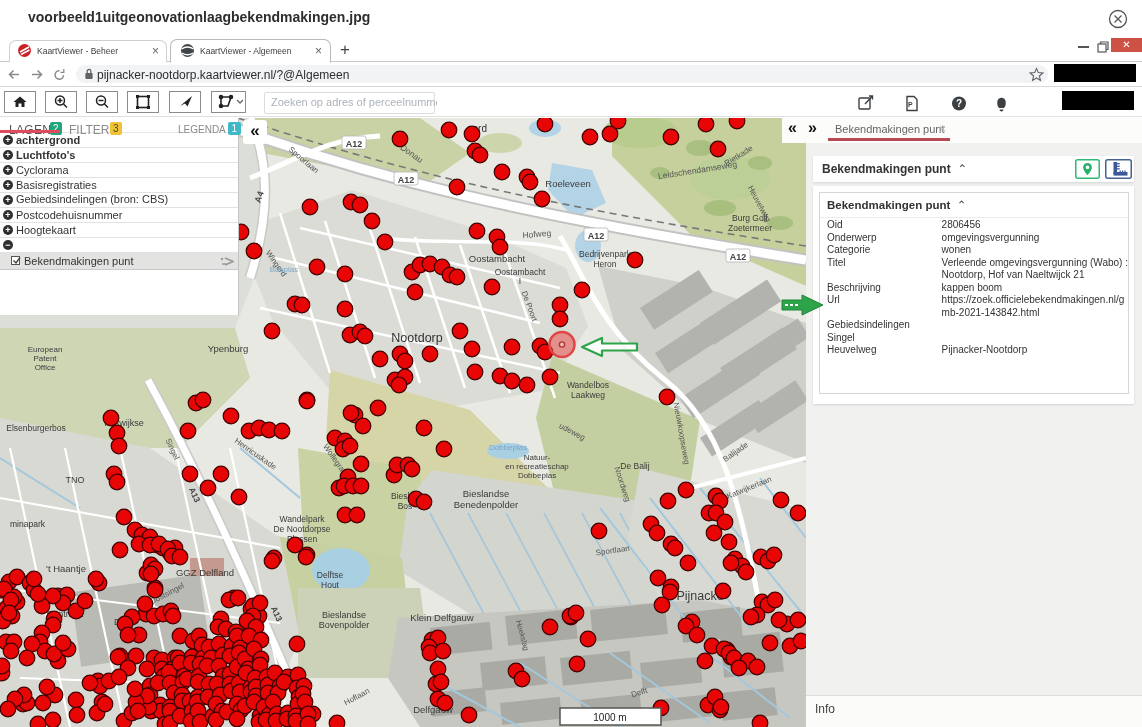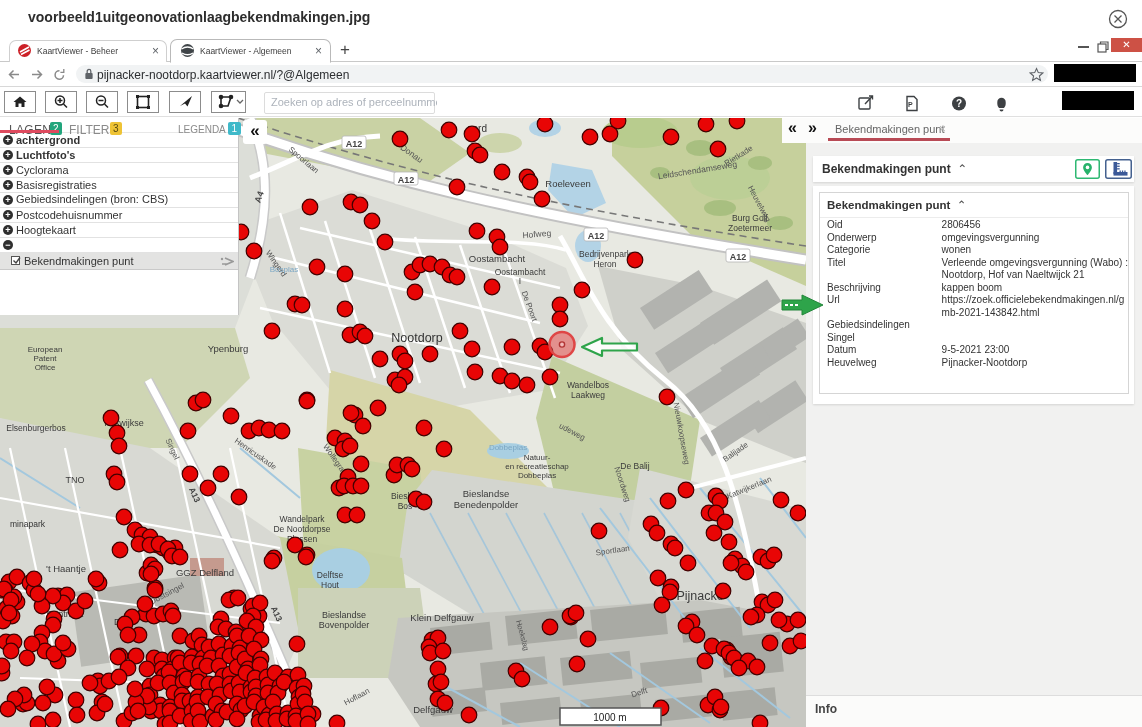--- a/index.html
+++ b/index.html
@@ -871,32 +871,28 @@
             </tr>
             <tr>
               <td style="width:130px;vertical-align:top;padding:0">Gebiedsindelingen</td>
               <td style="padding:0;white-space:nowrap"></td>
             </tr>
             <tr>
               <td style="width:130px;vertical-align:top;padding:0">Singel</td>
               <td style="padding:0;white-space:nowrap"></td>
             </tr>
             <tr>
-              <td style="width:130px;vertical-align:top;padding:0">Datum</td>
-              <td style="padding:0;white-space:nowrap">9-5-2021 23:00</td>
-            </tr>
-            <tr>
               <td style="width:130px;vertical-align:top;padding:0">Heuvelweg</td>
               <td style="padding:0;white-space:nowrap">Pijnacker-Nootdorp</td>
             </tr>
           </tbody>
         </table>
       </div>
   </div>
 </div>
 
 <div class="abs" style="left:806px;top:695px;width:336px;height:32px;background:#fbfbfa;border-top:1px solid #ddd;z-index:5">
-  <span style="position:absolute;left:9px;top:6px;font-size:12px;font-weight:bold;color:#444">Info</span>
+  <span style="position:absolute;left:9px;top:6px;font-size:12px;font-weight:normal;color:#444">Info</span>
 </div>
 
 <svg class="abs" style="left:780px;top:293px;z-index:6" width="45" height="24" viewBox="0 0 45 24">
 <polygon points="2,7 22,7 22,2 43,12 22,22 22,17 2,17" fill="#2ea44a" stroke="#22863a" stroke-width="1"></polygon>
 <line x1="5" y1="12" x2="19" y2="12" stroke="#fff" stroke-width="2" stroke-dasharray="3,2"></line>
 </svg>
 </body></html>

